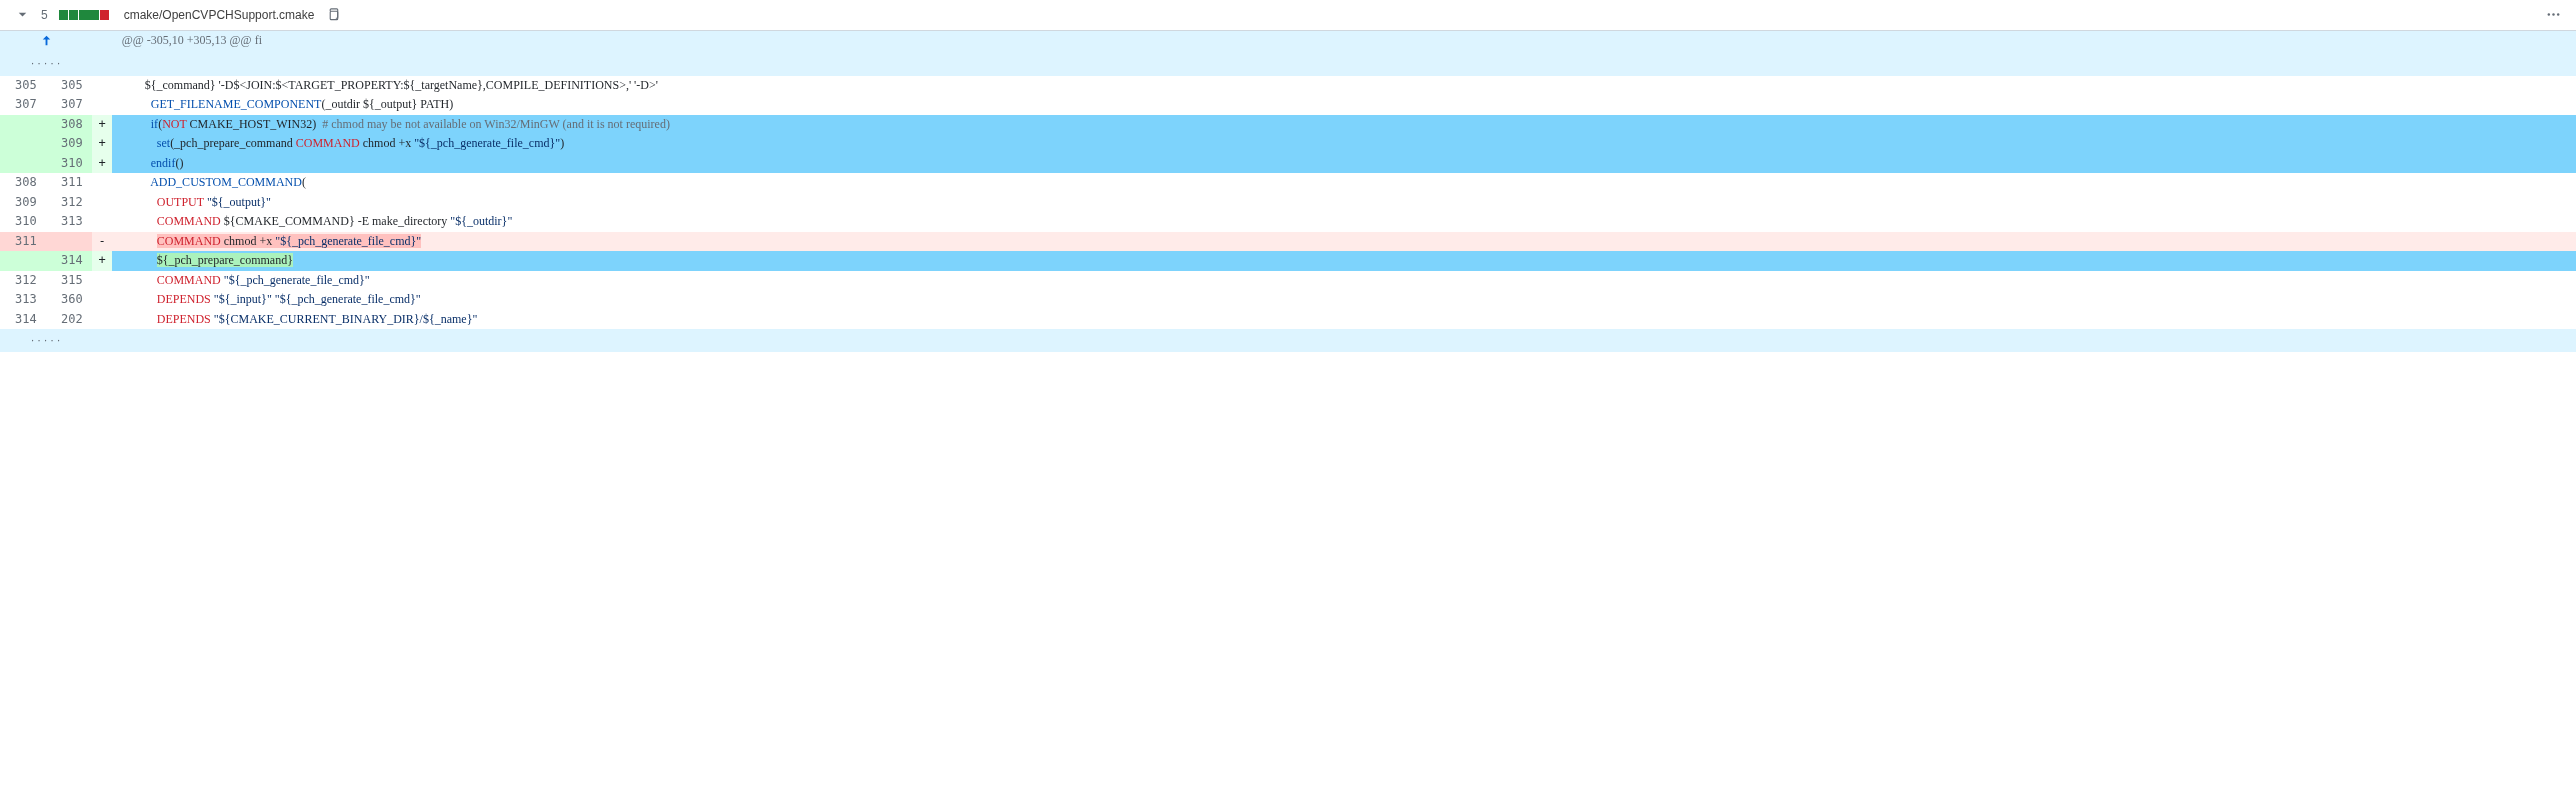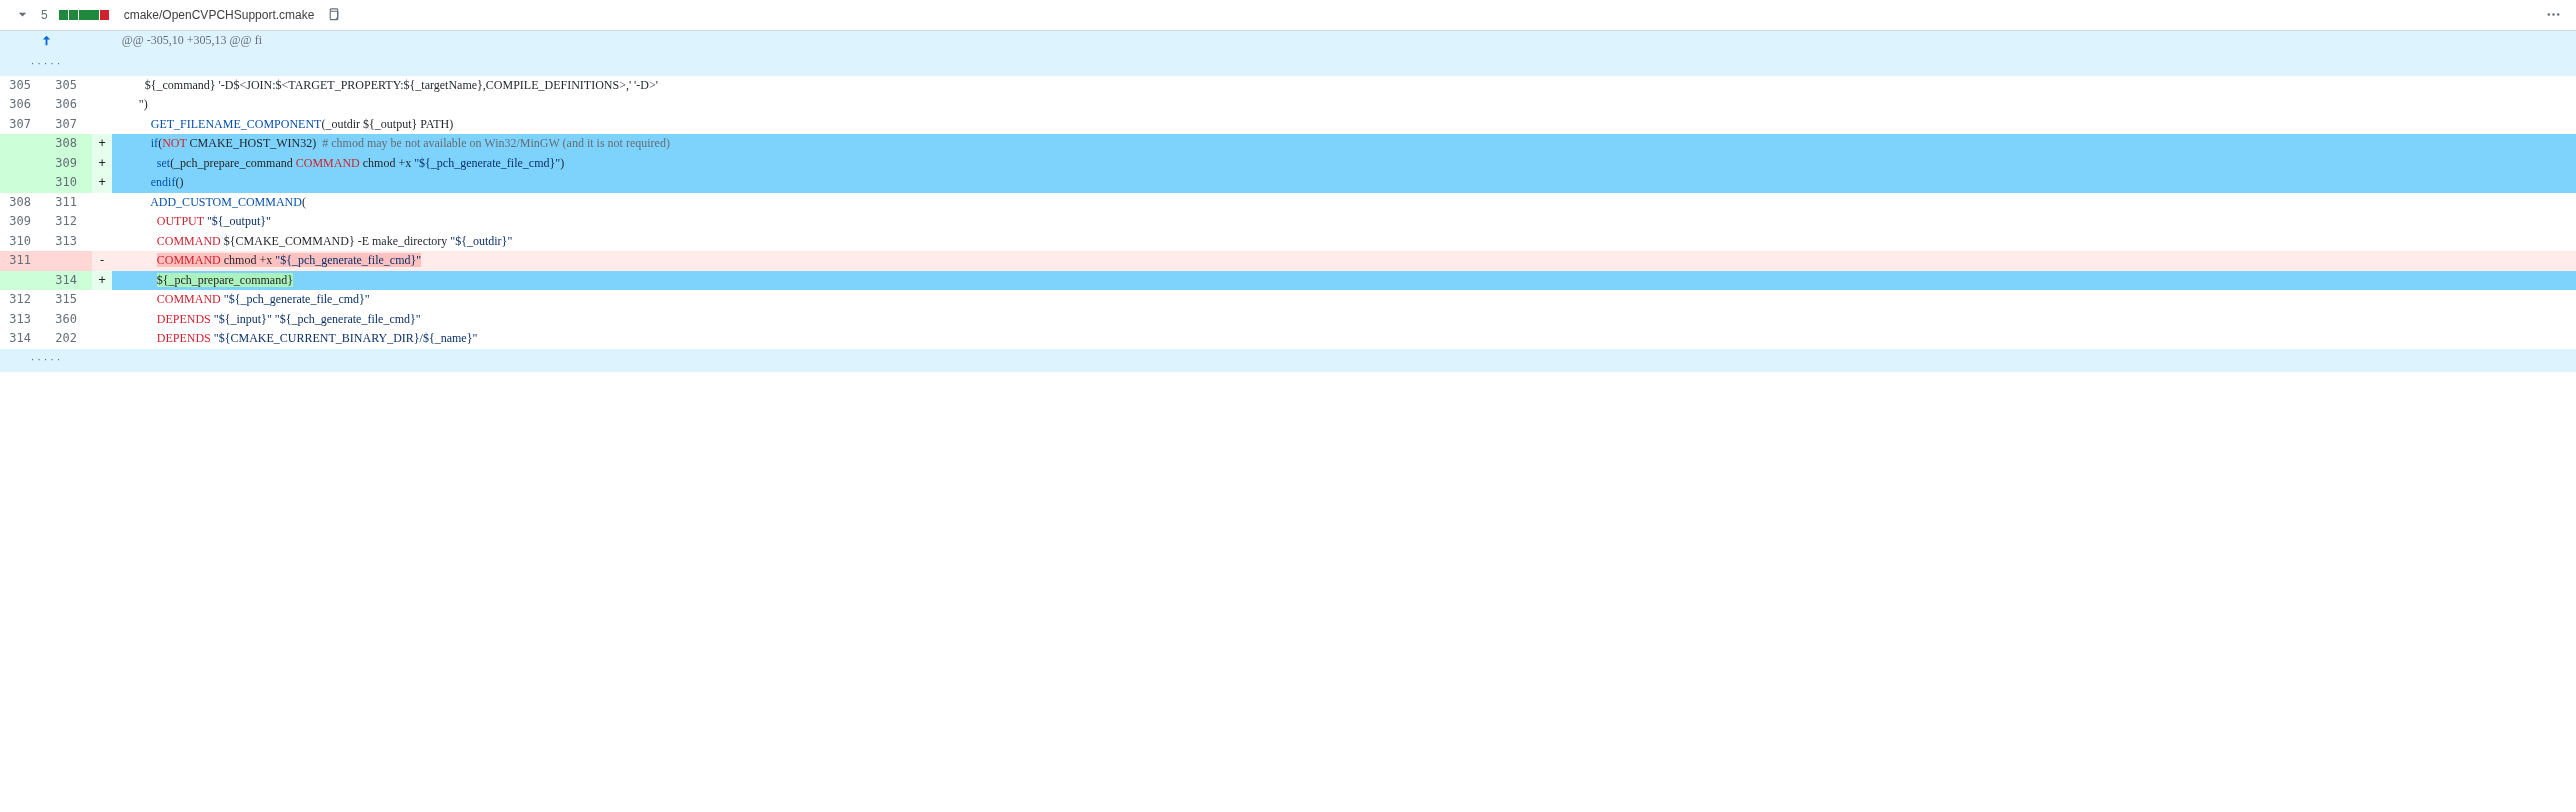--- a/index.html
+++ b/index.html
@@ -74,21 +74,21 @@
       border-collapse: collapse;
       font-family: ui-monospace, SFMono-Regular, "SF Mono", Menlo, Consolas, monospace;
       font-size: 12px;
       line-height: 19.5px;
       tab-size: 4;
     }
     .line-num {
       width: 46px;
       min-width: 46px;
       padding: 0 9.3px;
-      text-align: left;
+      text-align: right;
       color: #656d76;
       background: #ffffff;
       user-select: none;
       vertical-align: top;
       font-size: 12px;
     }
     .marker {
       width: 20.4px;
       padding: 0 5.6px;
       text-align: center;
@@ -209,26 +209,20 @@
       <td class="marker"></td>
       <td class="code-cell">@@ -305,10 +305,13 @@ fi</td>
     </tr>
   <tr>
         <td class="line-num">305</td>
         <td class="line-num new-num">305</td>
         <td class="marker"></td>
         <td class="code-cell">    ${_command} '-D$&lt;JOIN:$&lt;TARGET_PROPERTY:${_targetName},COMPILE_DEFINITIONS&gt;,' '-D&gt;'</td>
       </tr>
       <tr>
-        <td class="line-num">306</td>
-        <td class="line-num new-num">306</td>
-        <td class="marker"></td>
-        <td class="code-cell">  ")</td>
-      </tr>
-      <tr>
         <td class="line-num">307</td>
         <td class="line-num new-num">307</td>
         <td class="marker"></td>
         <td class="code-cell">      <span class="tok-fn">GET_FILENAME_COMPONENT</span>(_outdir ${_output} PATH)</td>
       </tr>
       <tr class="added-row">
         <td class="line-num"></td>
         <td class="line-num new-num">308</td>
         <td class="marker">+</td>
         <td class="code-cell">      <span class="tok-fn">if</span>(<span class="tok-k">NOT</span> CMAKE_HOST_WIN32)  <span class="tok-cmt"># chmod may be not available on Win32/MinGW (and it is not required)</span></td>

